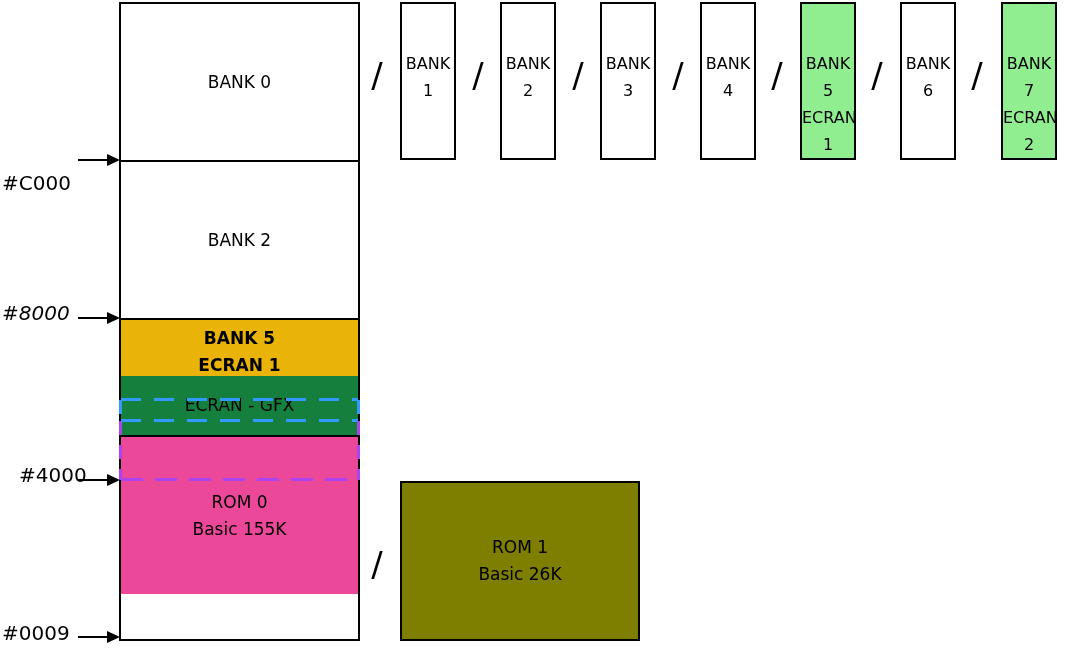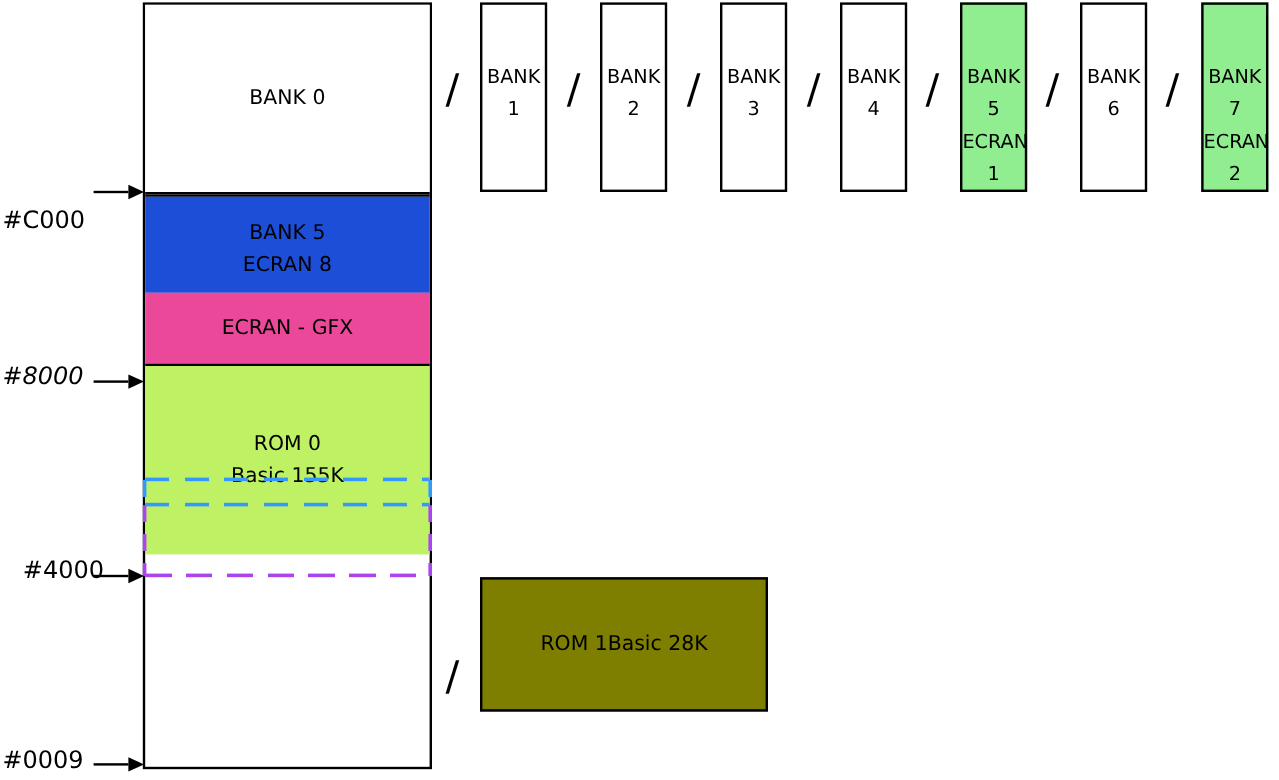--- a/index.html
+++ b/index.html
@@ -9,24 +9,24 @@
   }
   
   .main-col{
     position:absolute;left:119px;top:2px;width:241px;height:639px;
     border:2px solid #000;box-sizing:border-box;display:flex;flex-direction:column;
   }
   .seg{display:flex;flex-direction:column;align-items:center;justify-content:center;
        font-size:17px;line-height:27px;text-align:center;}
   .seg-bank0{height:156px;background:#ffffff;}
   .seg-bank2{height:156px;background:#ffffff;}
-  .seg-green{height:80px;background:#1d4ed8;padding-top:8px;box-sizing:border-box;}
+  .seg-green{height:56px;background:#eab308;padding-top:8px;box-sizing:border-box;font-weight:bold;}
   .seg-blue{height:21px;background:#ADD8E6;font-size:19px;line-height:21px;}
-  .seg-purple{height:59px;background:#ec4899;}
-  .seg-olive{height:157px;background:#bef264;}
+  .seg-purple{height:59px;background:#15803d;}
+  .seg-olive{height:157px;background:#ec4899;}
   .hline{height:2px;background:#000;}
   
   .dash-h{position:absolute;left:0;right:0;height:3px;
           background:repeating-linear-gradient(90deg,var(--c) 0 20px,transparent 20px 33px);}
   .dash-h.purple{background:repeating-linear-gradient(90deg,var(--c) 0 22px,transparent 22px 34px);}
   .dash-v{position:absolute;width:3px;
           background:repeating-linear-gradient(180deg,var(--c) 0 14px,transparent 14px 24px);}
   .blue-dash{--c:#3399FF;}
   .purple-dash{--c:#AA44EE;}
   
@@ -36,39 +36,42 @@
                 border-left:13px solid #000;border-top:6px solid transparent;border-bottom:6px solid transparent;}
   
   .alt-box{position:absolute;top:2px;width:56px;height:158px;border:2px solid #000;
            box-sizing:border-box;background:#fff;text-align:center;
            font-size:16px;line-height:27px;padding-top:46px;}
   .alt-box span{display:block;}
   .alt-green{background:#90EE90;}
   
   .sep{position:absolute;width:16px;text-align:center;font-size:34px;line-height:36px;}
   
-  .rom1-box{position:absolute;left:400px;top:481px;width:240px;height:112px;
+  .rom1-box{position:absolute;left:400px;top:481px;width:240px;height:160px;
             border:2px solid #000;box-sizing:border-box;background:#7E7E00;
-            display:flex;flex-direction:row;align-items:center;justify-content:center;
+            display:flex;flex-direction:column;justify-content:center;
             font-size:17px;line-height:27px;text-align:center;}
 </style>
 </head>
 <body>
 
 <div class="canvas">
 
   <div class="main-col">
     <div class="seg seg-bank0">
       <span>BANK 0</span>
     </div>
     <div class="hline"></div>
+    <div class="seg seg-bank2">
+      <span>BANK 2</span>
+    </div>
     <div class="hline"></div>
     <div class="seg seg-green">
       <span>BANK 5</span>
-      <span>ECRAN 8</span>
+      <span>ECRAN 1</span>
     </div>
     <div class="seg seg-purple">
       <span>ECRAN - GFX</span>
     </div>
     <div class="hline"></div>
     <div class="seg seg-olive">
       <span>ROM 0</span>
       <span>Basic 155K</span>
     </div>
 
@@ -127,16 +130,16 @@
   <div class="alt-box alt-green" style="left:1001px;">
     <span>BANK</span>
     <span>7</span>
     <span>ECRAN</span>
     <span>2</span>
   </div>
 
   <div class="sep" style="left:369px;top:546px;">/</div>
   <div class="rom1-box">
     <span>ROM 1</span>
-    <span>Basic 28K</span>
+    <span>Basic 26K</span>
   </div>
 
 </div>
 
 </body></html>

